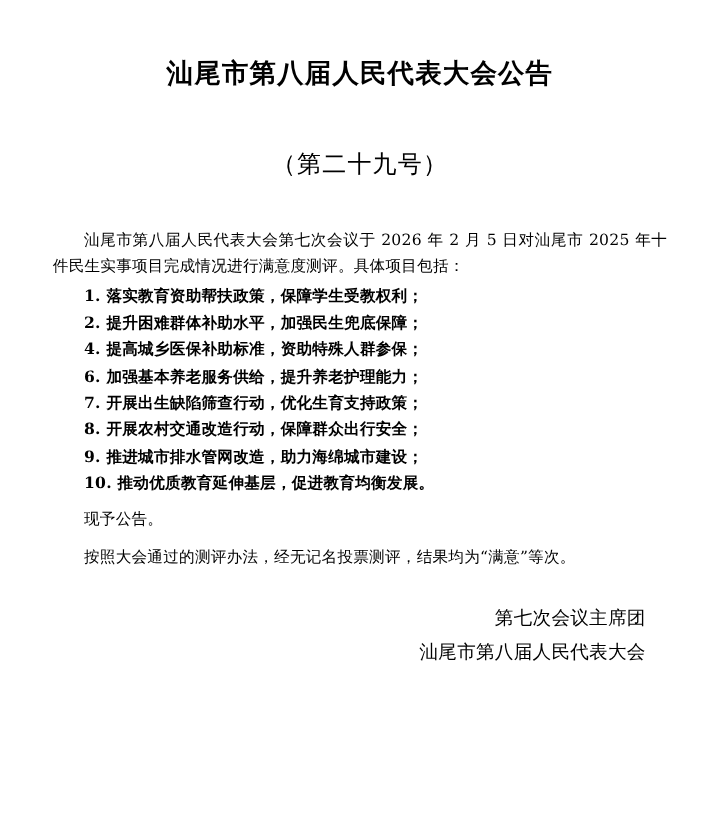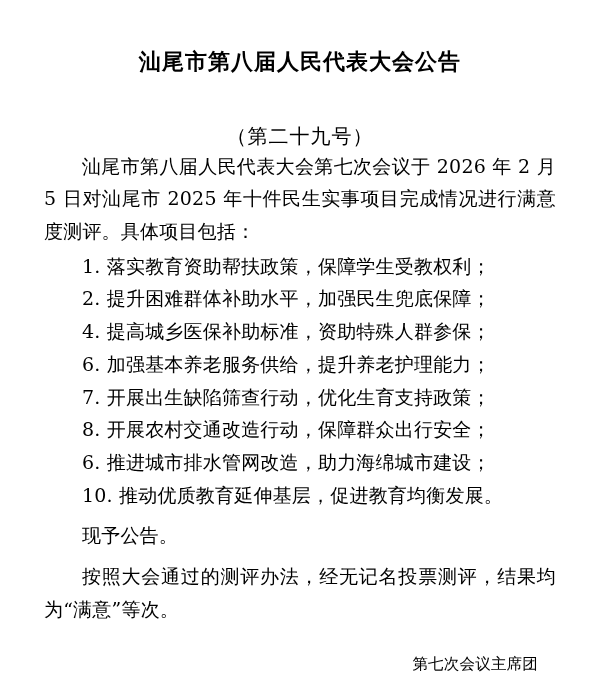--- a/index.html
+++ b/index.html
@@ -31,33 +31,35 @@
     line-height: 1.4;
     font-family: "DejaVu Serif", "Liberation Serif", serif;
   }
   .doc-number {
     text-align: center;
     font-size: 20px;
     margin-top: 46px;
     letter-spacing: 1px;
   }
   .body-block {
-    font-size: 19px;
+    margin-top: 40px;
+    font-size: 13px;
     line-height: 1.72;
   }
   .para {
     text-indent: 2em;
     text-align: justify;
     margin: 0 0 2px 0;
     letter-spacing: 0.2px;
   }
   .list {
     margin: 2px 0 2px 0;
     padding: 0;
     list-style: none;
+    font-weight: bold;
   }
   .list li {
     text-indent: 2em;
     margin: 0;
     line-height: 1.72;
     letter-spacing: 0.2px;
   }
   .para-spaced {
     text-indent: 2em;
     text-align: justify;
@@ -88,21 +90,21 @@
 
     <p class="para">汕尾市第八届人民代表大会第七次会议于 2026 年 2 月 5 日对汕尾市 2025 年十件民生实事项目完成情况进行满意度测评。具体项目包括：</p>
 
     <ul class="list">
       <li>1. 落实教育资助帮扶政策，保障学生受教权利；</li>
       <li>2. 提升困难群体补助水平，加强民生兜底保障；</li>
       <li>4. 提高城乡医保补助标准，资助特殊人群参保；</li>
       <li>6. 加强基本养老服务供给，提升养老护理能力；</li>
       <li>7. 开展出生缺陷筛查行动，优化生育支持政策；</li>
       <li>8. 开展农村交通改造行动，保障群众出行安全；</li>
-      <li>6. 推进城市排水管网改造，助力海绵城市建设；</li>
+      <li>9. 推进城市排水管网改造，助力海绵城市建设；</li>
       <li>10. 推动优质教育延伸基层，促进教育均衡发展。</li>
     </ul>
 
     <p class="para-spaced">现予公告。</p>
 
     <p class="para-spaced">按照大会通过的测评办法，经无记名投票测评，结果均为“满意”等次。</p>
 
   </div>
 
   <div class="signature">

